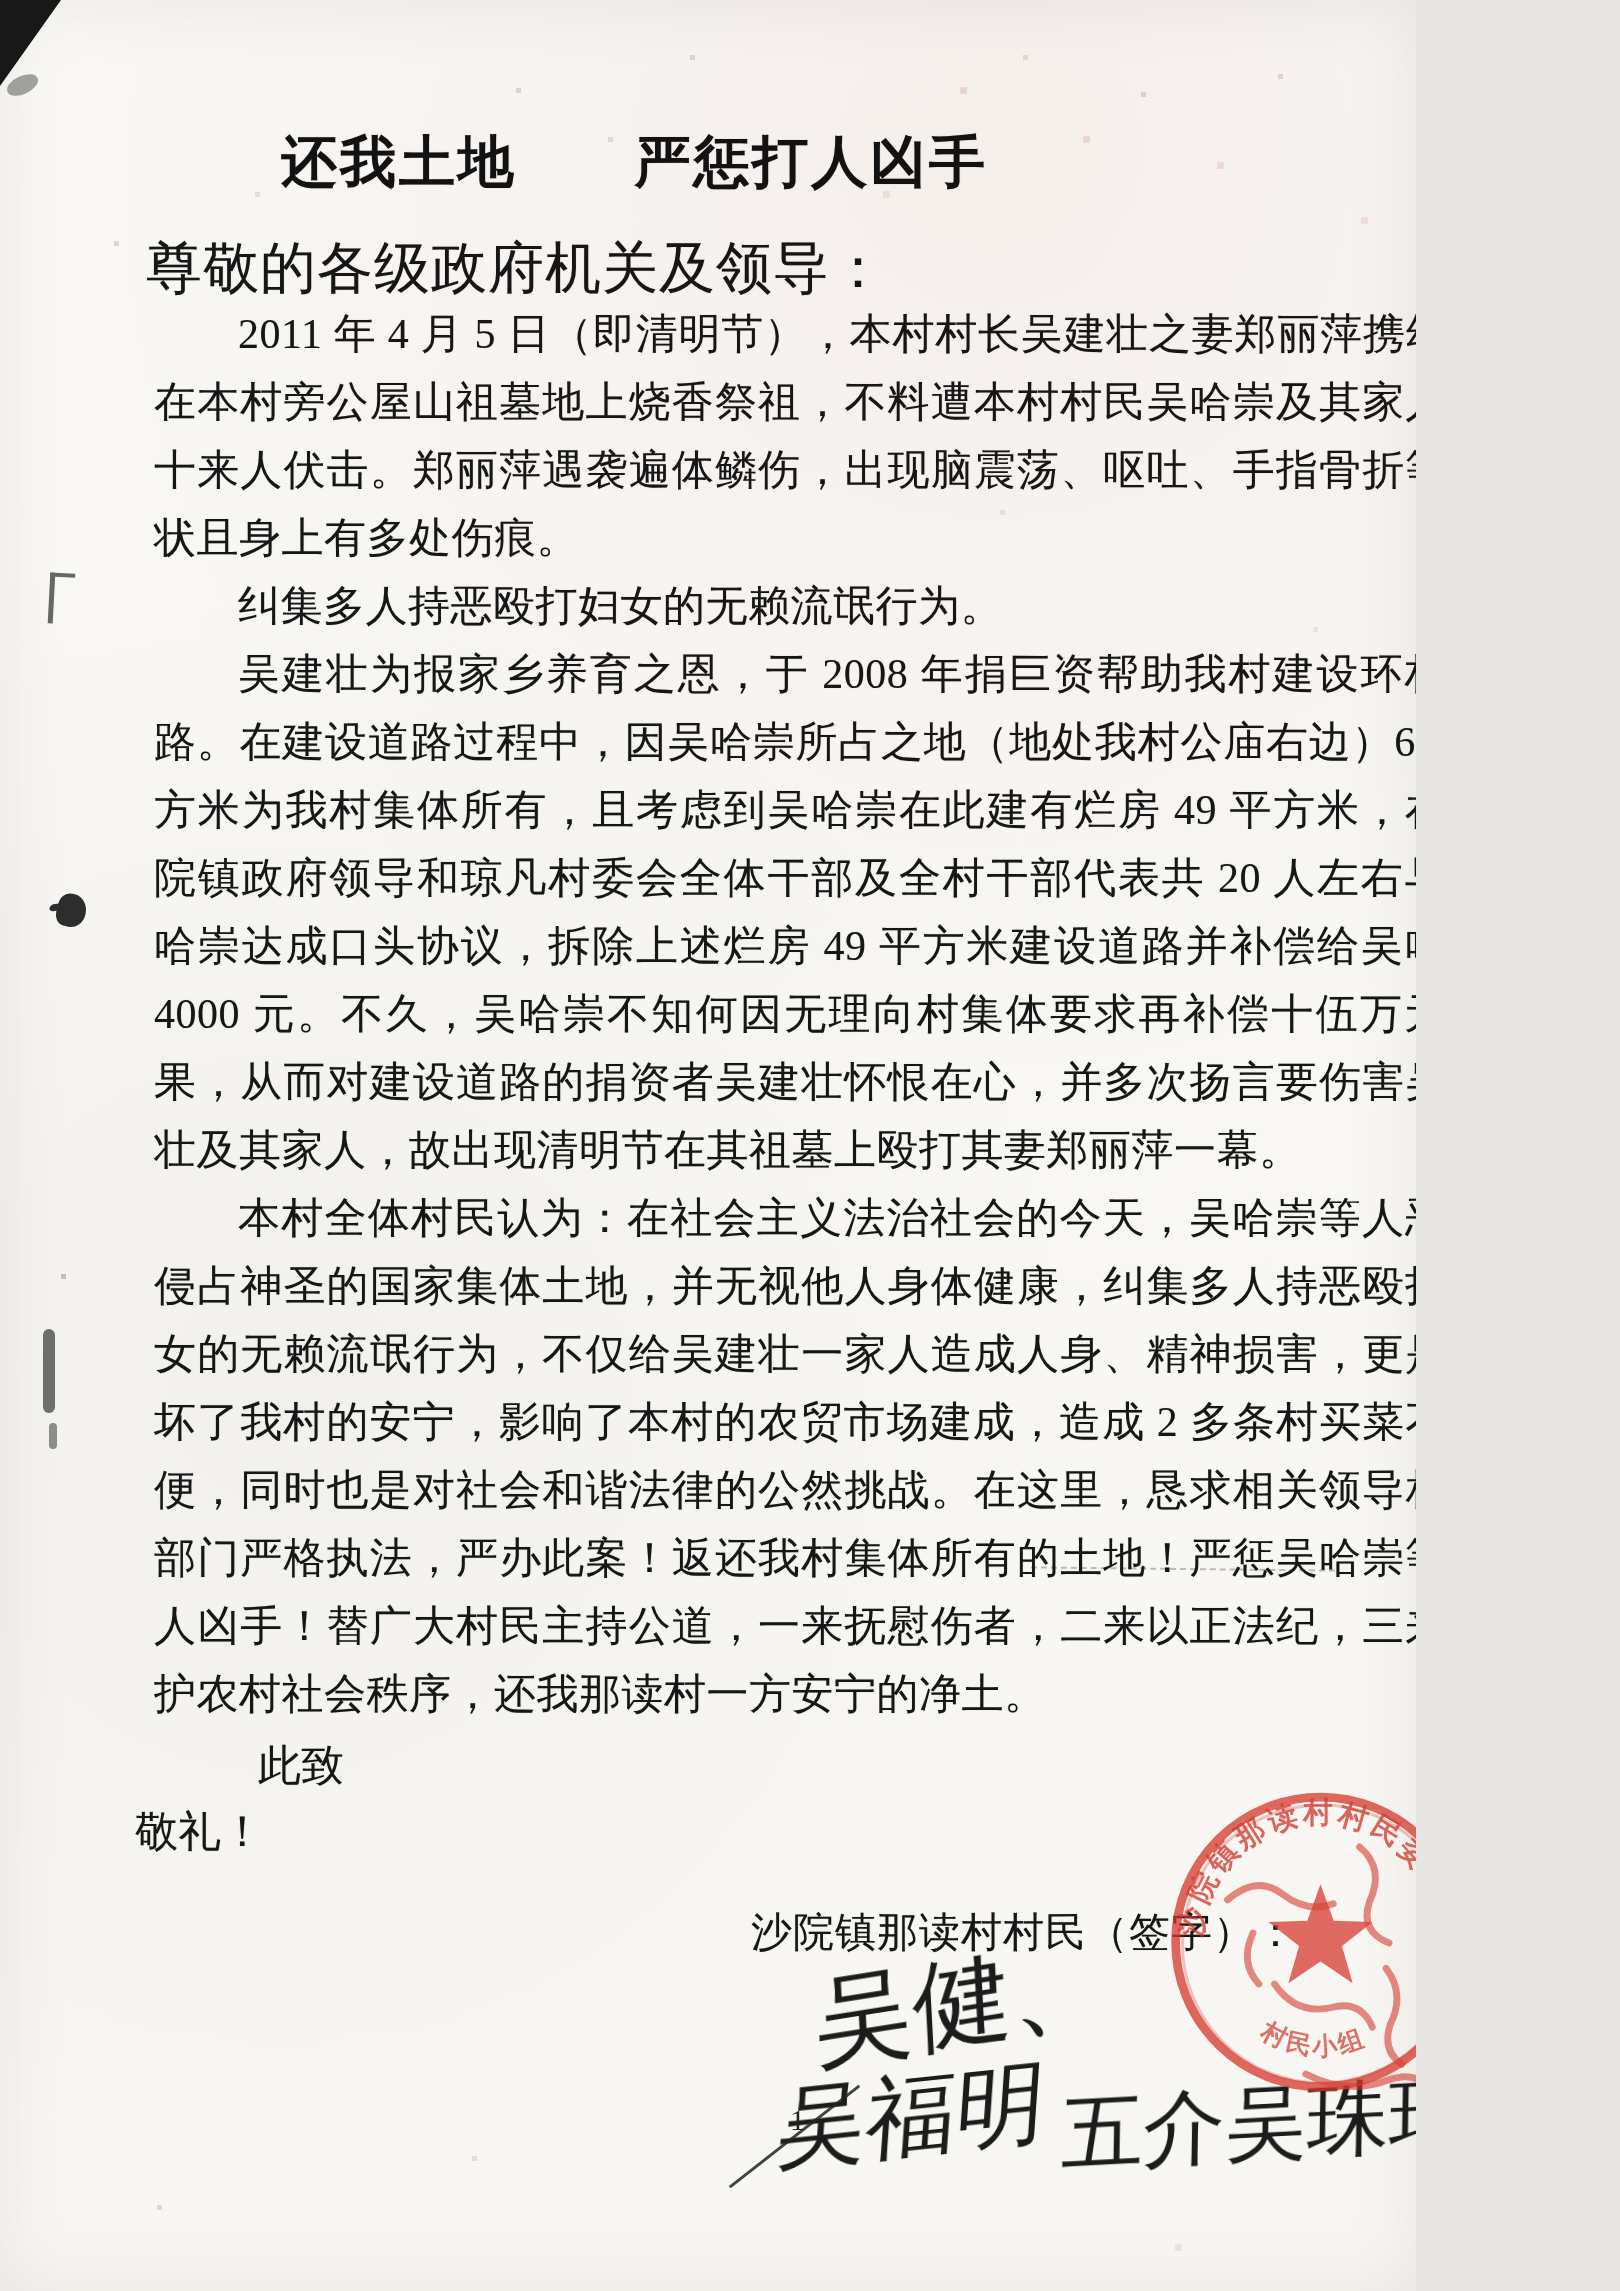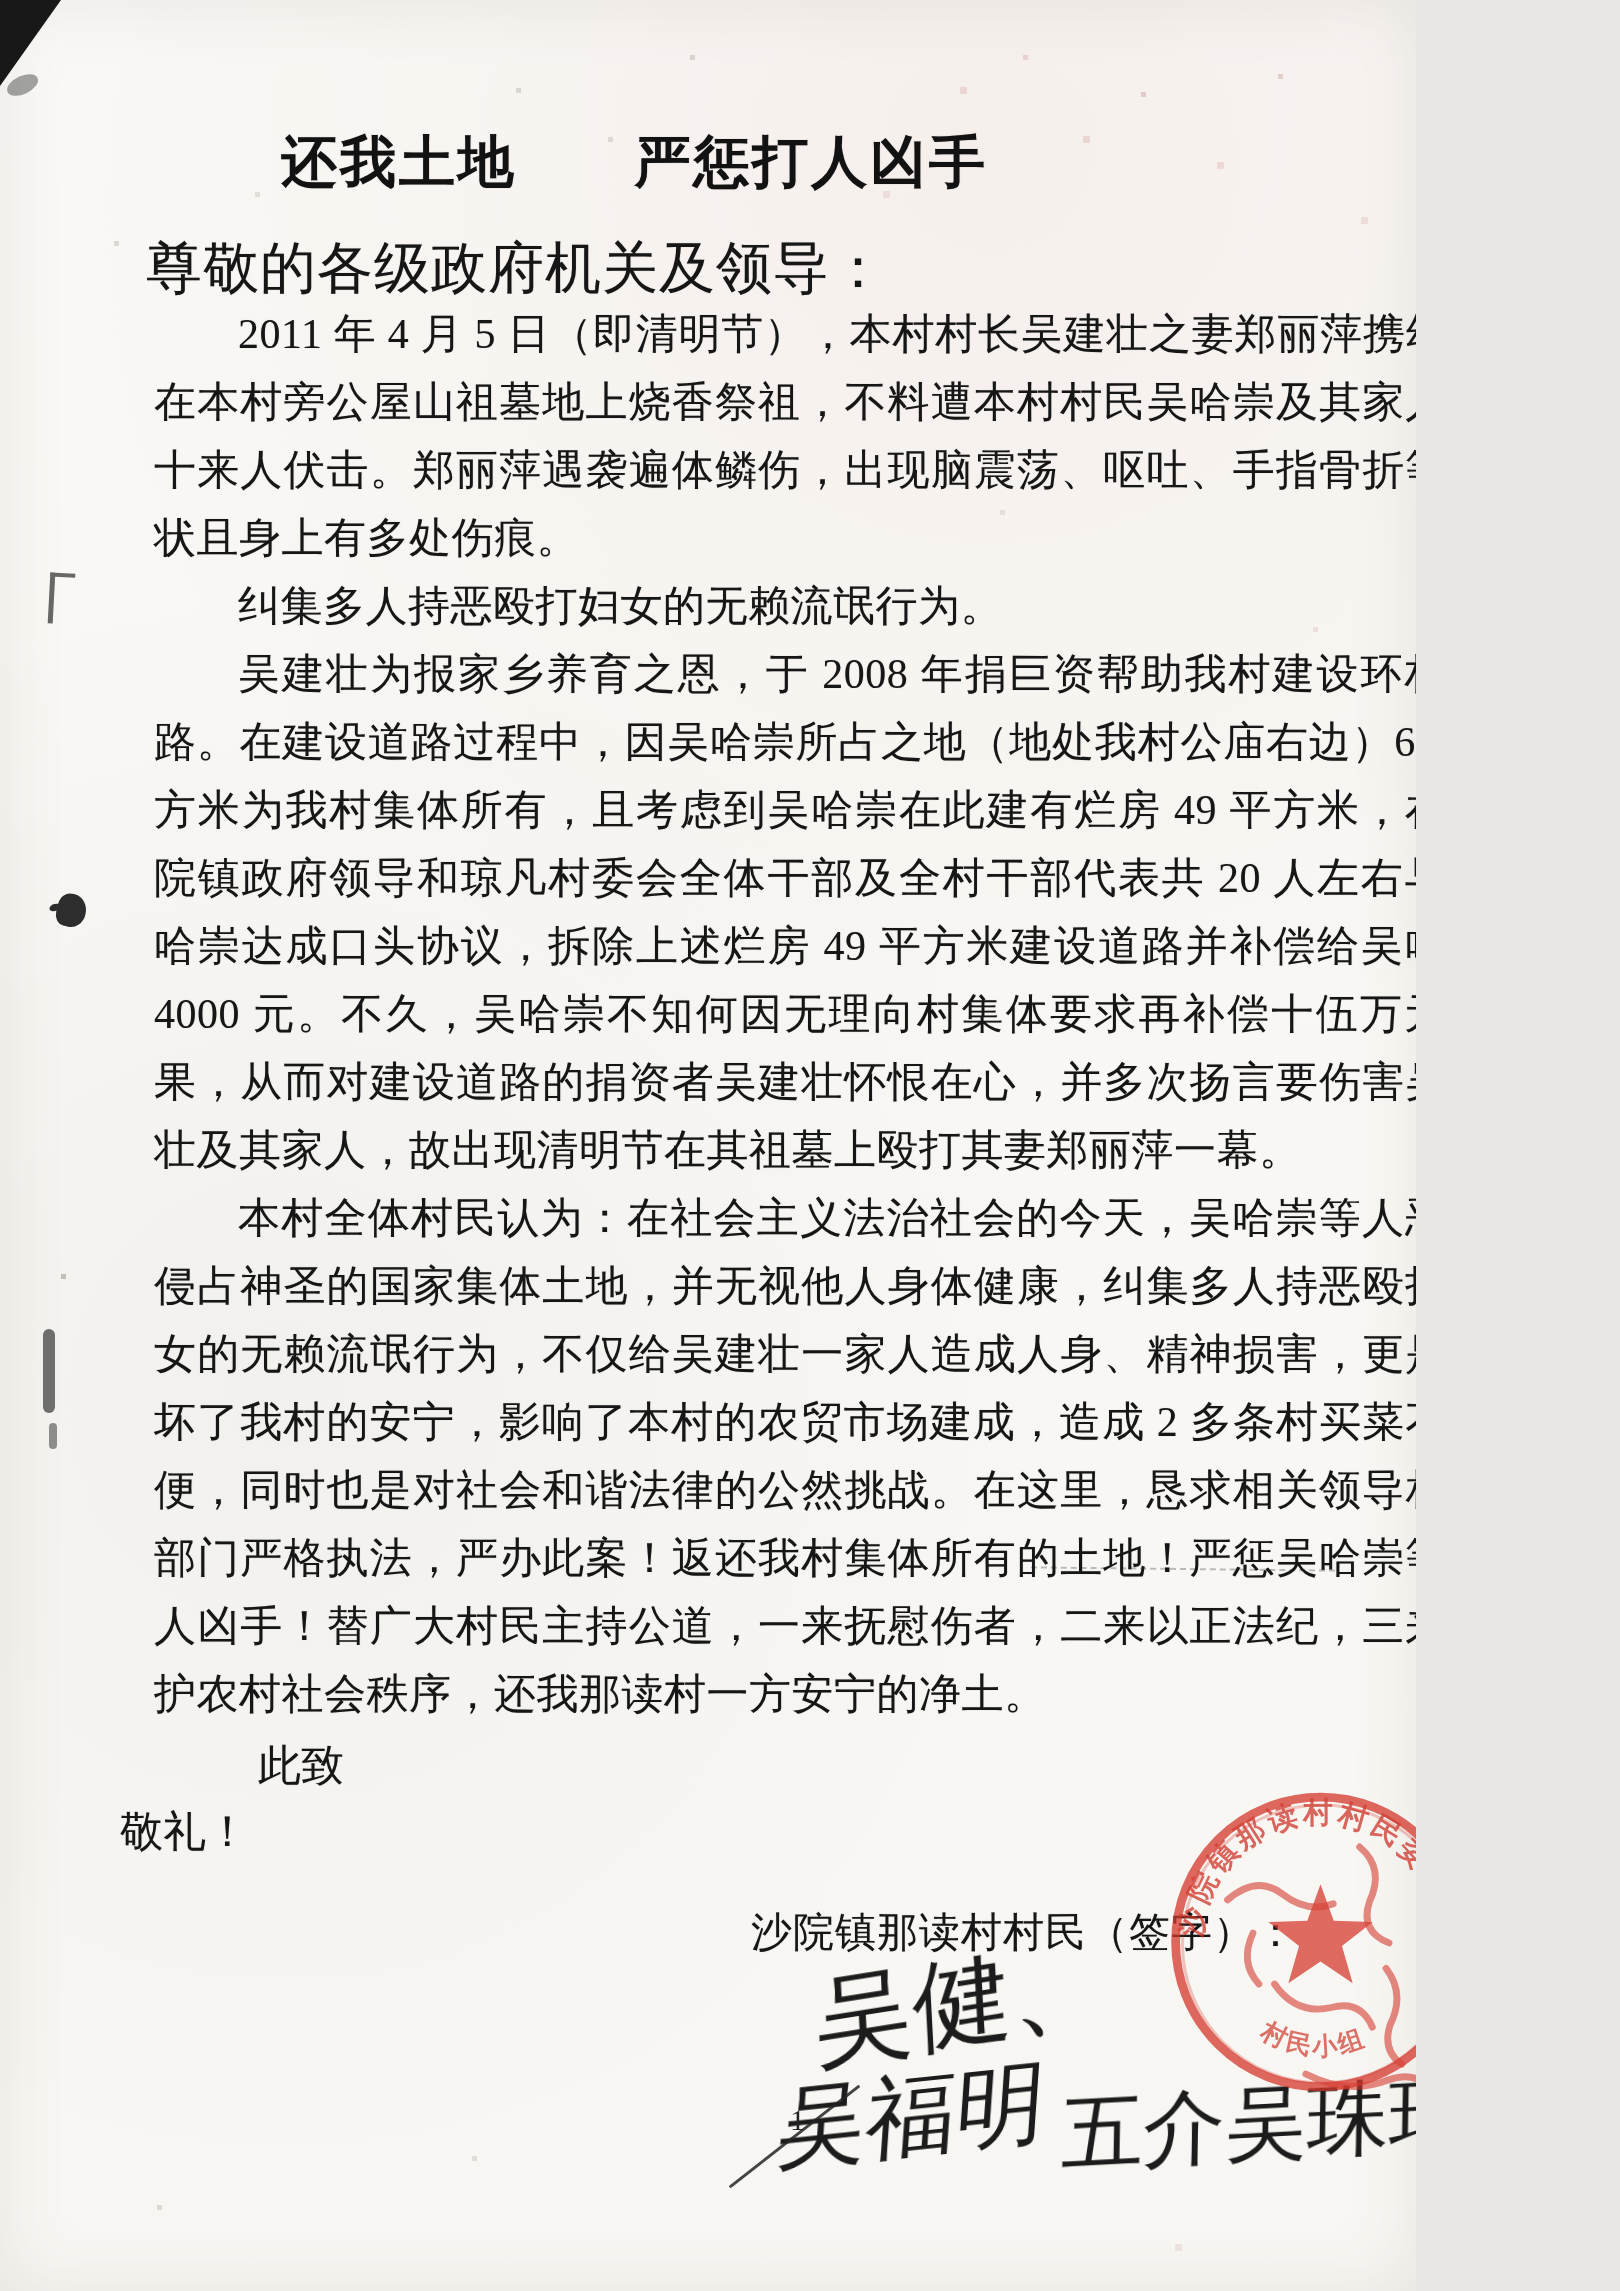--- a/index.html
+++ b/index.html
@@ -13,21 +13,21 @@
   
   .doc-title{position:absolute;top:125px;left:0;right:147px;text-align:center;
     font-size:56px;font-weight:700;letter-spacing:2.9px;color:#121212;
     text-shadow:0 0 1px rgba(0,0,0,.35);}
   .salutation{position:absolute;top:231px;left:146px;font-size:56px;letter-spacing:1px;
     text-shadow:0 0 1px rgba(0,0,0,.3);}
   .content{position:absolute;top:300px;left:130px;width:1337px;margin-left:24px;}
   .content p{margin:0;font-size:42px;line-height:68px;text-indent:2em;
     text-align:justify;letter-spacing:0.5px;text-shadow:0 0 1px rgba(0,0,0,.28);}
   .cizhi{position:absolute;top:1737px;left:258px;font-size:43px;text-shadow:0 0 1px rgba(0,0,0,.3);}
-  .jingli{position:absolute;top:1803px;left:120px;font-size:43px;text-shadow:0 0 1px rgba(0,0,0,.3);}
+  .jingli{position:absolute;top:1803px;left:135px;font-size:43px;text-shadow:0 0 1px rgba(0,0,0,.3);}
   .sig-label{position:absolute;top:1905px;left:751px;font-size:41px;letter-spacing:1px;
     text-shadow:0 0 1px rgba(0,0,0,.3);}
   .page-num{position:absolute;top:2103px;left:790px;font-size:30px;color:#222;}
   
   .sig{position:absolute;color:#1c1c1c;font-weight:400;filter:blur(0.4px);white-space:nowrap;}
   .sig1{top:1936px;left:812px;font-size:100px;transform:rotate(-9deg) skewX(-6deg);}
   .sig2{top:2056px;left:776px;font-size:90px;transform:rotate(-6deg) skewX(-10deg);}
   .sig3{top:2070px;left:1061px;font-size:82px;transform:rotate(-3deg) skewX(-4deg);}
   .sig-tail{position:absolute;top:2135px;left:712px;width:165px;height:2.9px;background:#242424;
     transform:rotate(-38deg);opacity:.85;border-radius:2px;}

